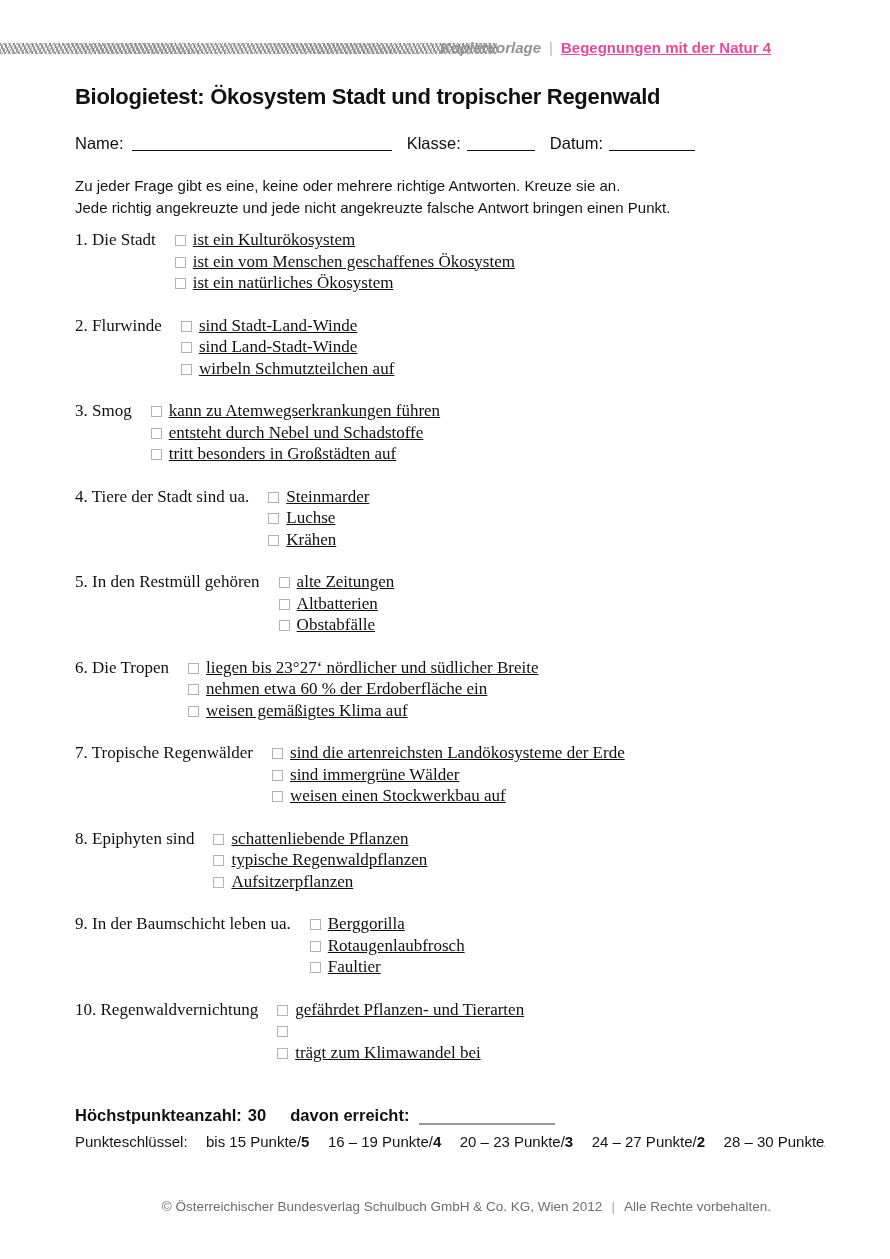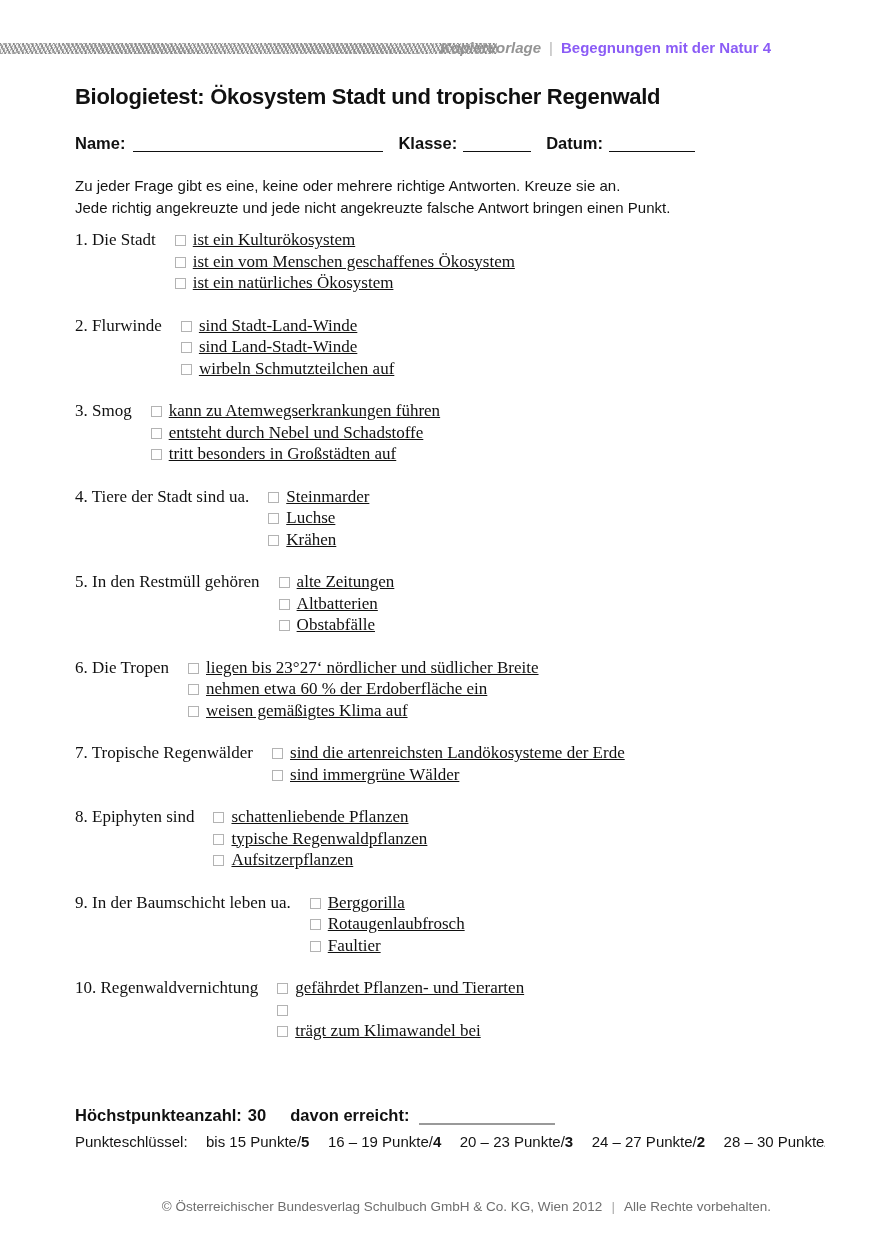--- a/index.html
+++ b/index.html
@@ -20,34 +20,34 @@
       repeating-linear-gradient(115deg, rgba(90,90,90,.40) 0 1px, rgba(255,255,255,0) 1px 3px),
       repeating-linear-gradient(63deg, rgba(120,120,120,.45) 0 2px, rgba(245,245,245,.95) 2px 4px),
       linear-gradient(#cccccc,#c2c2c2);
   }
   .header-meta {
     position:absolute; top:39px; right:54px;
     font-size:15px; display:flex; align-items:baseline; gap:8px; white-space:nowrap;
   }
   .hm-cat  { font-style:italic; font-weight:700; color:#949494; }
   .hm-div  { color:#b5b5b5; font-weight:400; }
-  .hm-book { font-weight:700; color:#8b5cf6; }
+  .hm-book { font-weight:700; color:#ec4899;text-decoration:underline; }
 
   
   .title {
     position:absolute; left:75px; top:84px;
     font-size:22px; font-weight:700; letter-spacing:-0.3px; color:#111;
     white-space:nowrap;
   }
 
   
   .name-row {
     position:absolute; left:75px; top:134px; width:620px;
-    display:flex; align-items:center;
-    font-weight:700; font-size:16.5px; color:#111; white-space:nowrap;
+    display:flex; align-items:flex-start;
+    font-weight:400; font-size:16.5px; color:#111; white-space:nowrap;
   }
   .fill { border-bottom:1.5px solid #111; height:17px; display:inline-block; }
   .fill-name  { flex:1 1 auto; margin-left:8px; }
   .fill-class { width:68px; margin-left:6px; }
   .fill-date  { width:86px; margin-left:6px; }
   .nr-sep  { margin-left:15px; }
 
   
   .instructions {
     position:absolute; left:75px; top:175px;
@@ -175,20 +175,21 @@
         <div class="option"><span class="cb"></span><span>nehmen etwa 60 % der Erdoberfläche ein</span></div>
         <div class="option"><span class="cb"></span><span>weisen gemäßigtes Klima auf</span></div>
       </div>
     </div>
 
     <div class="question">
       <div class="q-label">7. Tropische Regenwälder</div>
       <div class="q-options">
         <div class="option"><span class="cb"></span><span>sind die artenreichsten Landökosysteme der Erde</span></div>
         <div class="option"><span class="cb"></span><span>sind immergrüne Wälder</span></div>
+        <div class="option"><span class="cb"></span><span>weisen einen Stockwerkbau auf</span></div>
       </div>
     </div>
 
     <div class="question">
       <div class="q-label">8. Epiphyten sind</div>
       <div class="q-options">
         <div class="option"><span class="cb"></span><span>schattenliebende Pflanzen</span></div>
         <div class="option"><span class="cb"></span><span>typische Regenwaldpflanzen</span></div>
         <div class="option"><span class="cb"></span><span>Aufsitzerpflanzen</span></div>
       </div>

